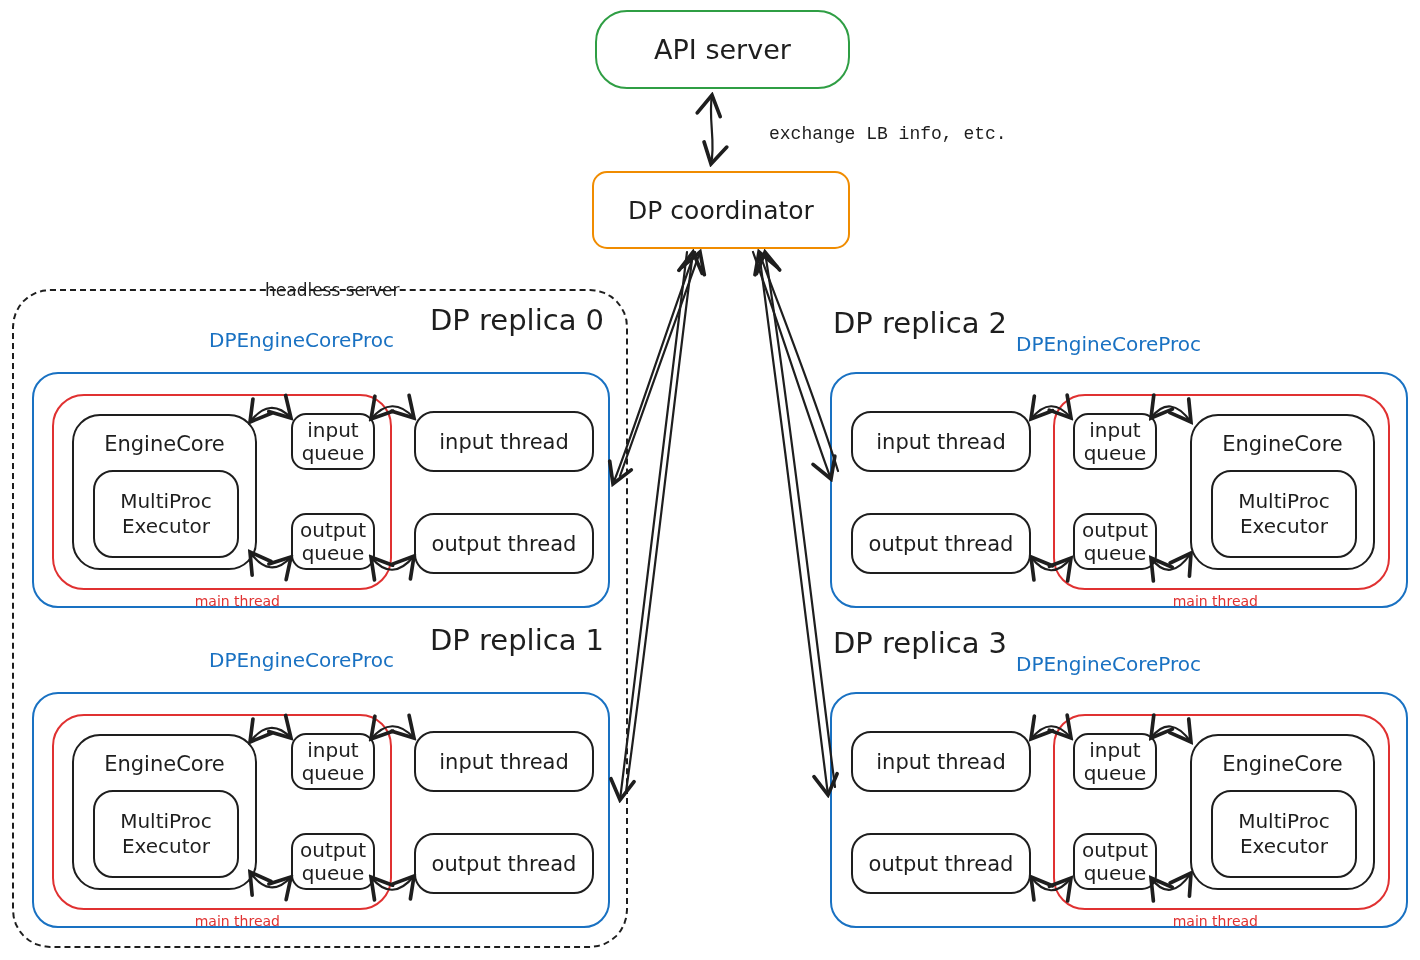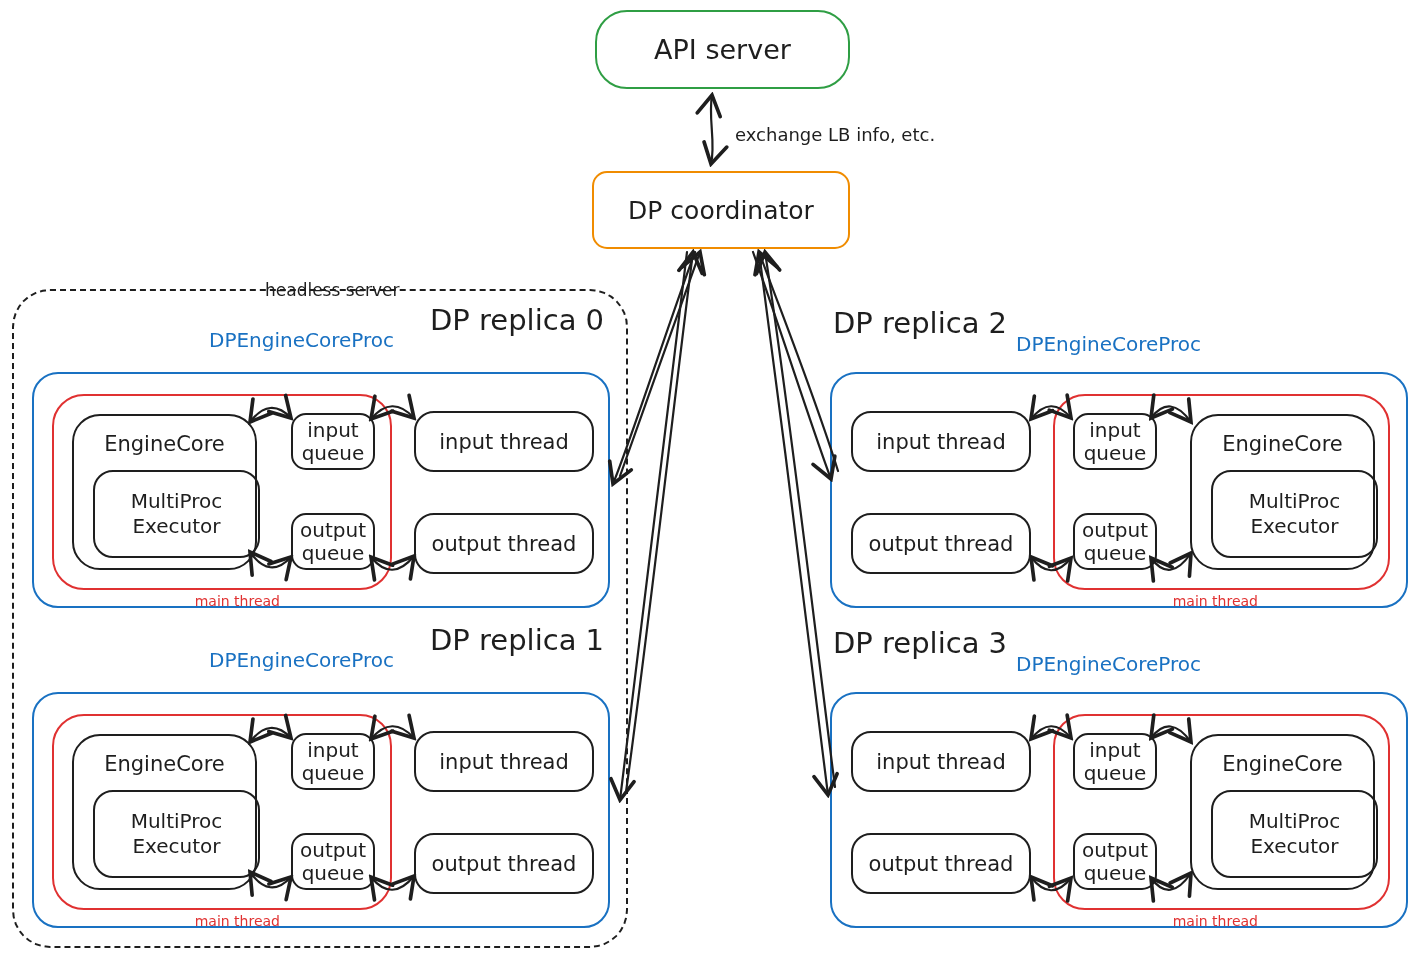--- a/index.html
+++ b/index.html
@@ -9,42 +9,42 @@
     font-family:"DejaVu Sans","Liberation Sans",sans-serif;color:#1e1e1e;
   }
   .abs{position:absolute;}
   
   .node{
     position:absolute;display:flex;align-items:center;justify-content:center;
     background:#fff;border:2.5px solid #1e1e1e;
   }
   .api-box{left:595px;top:10px;width:255px;height:79px;border-color:#2f9e44;border-radius:32px;font-size:27px;}
   .coord-box{left:592px;top:171px;width:258px;height:78px;border-color:#f08c00;border-radius:15px;font-size:25px;justify-content:center;}
-  .link-label{left:735px;top:124px;font-size:18px;}
+  .link-label{left:769px;top:124px;font-size:18px;font-family:Liberation Mono, monospace;}
   .headless-label{left:265px;top:250px;font-size:17px;margin-top:30px;}
   .dashed-box{
     left:12px;top:289px;width:616px;height:659px;
     border:2.3px dashed #1e1e1e;border-radius:38px;
   }
   
   .rep{
     position:absolute;width:578px;height:236px;
     border:2.5px solid #1971c2;border-radius:26px;background:transparent;
   }
   .rep-title{position:absolute;font-size:29px;color:#1e1e1e;white-space:nowrap;}
   .proc-label{position:absolute;font-size:20px;color:#1971c2;white-space:nowrap;}
   .redbox{position:absolute;border:2.5px solid #e03131;border-radius:32px;top:20px;height:196px;}
   .rep.side-l .redbox{left:18px;width:340px;}
   .rep.side-r .redbox{left:221px;width:337px;}
   .ec{position:absolute;top:40px;width:185px;height:156px;border:2.5px solid #1e1e1e;border-radius:28px;}
   .rep.side-l .ec{left:38px;}
   .rep.side-r .ec{left:358px;}
   .ec-label{margin-top:16px;text-align:center;font-size:21px;}
   .exec{
-    position:absolute;left:19px;top:54px;width:167px;height:88px;
+    position:absolute;left:19px;top:54px;width:146px;height:88px;
     border:2.5px solid #1e1e1e;border-radius:20px;
     display:flex;align-items:center;justify-content:center;text-align:center;
     font-size:20px;line-height:1.25;padding:8px 16px;
   }
   .queue{
     position:absolute;width:84px;height:57px;border:2.5px solid #1e1e1e;border-radius:15px;
     display:flex;align-items:center;justify-content:center;text-align:center;
     font-size:20px;line-height:1.15;
   }
   .rep.side-l .queue{left:257px;}

